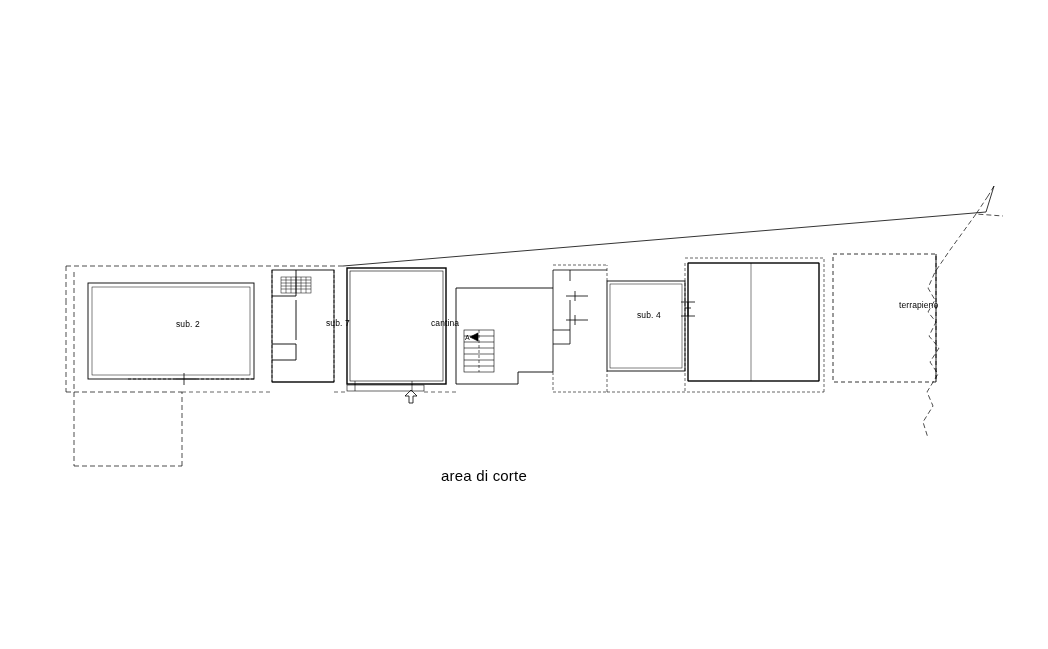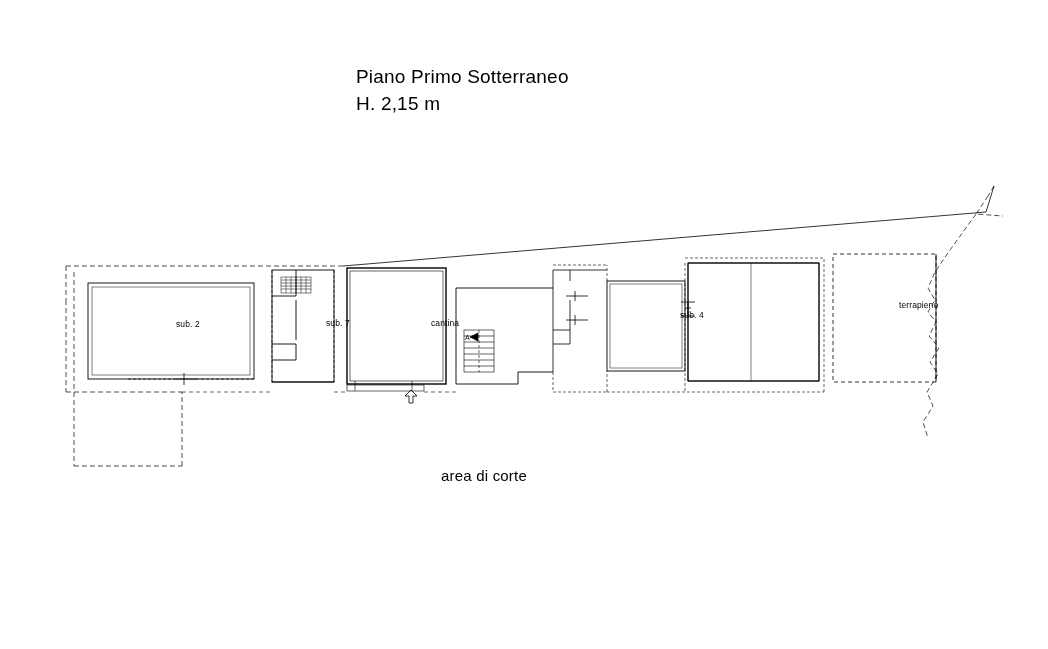--- a/index.html
+++ b/index.html
@@ -42,21 +42,21 @@
     position: absolute;
     font-size: 8.5px;
     letter-spacing: 0.1px;
     white-space: nowrap;
     color: #000;
     margin-left: 40px;
   }
   .label-sub2  { left: 136px; top: 319px; }
   .label-sub1  { left: 286px; top: 318px; }
   .label-cantina { left: 391px; top: 318px; }
-  .label-sub4  { left: 640px; top: 310px; }
+  .label-sub4  { left: 597px; top: 310px; }
   .label-terrapieno { left: 859px; top: 300px; }
   .label-area-corte {
     position: absolute;
     left: 441px;
     top: 467px;
     font-size: 15px;
     letter-spacing: 0.2px;
     white-space: nowrap;
   }
   .label-section {
@@ -235,24 +235,20 @@
       <path d="M 936 254 L 936 382"></path>
     </g>
 
     <g fill="none" stroke="#000000" stroke-width="0.6" stroke-dasharray="4,3">
       <path d="M 182 392 L 272 392"></path>
       <path d="M 334 392 L 347 392"></path>
       <path d="M 424 392 L 456 392"></path>
     </g>
   </svg>
 
-  <div class="title-block">
-    <div class="title-line-1">Piano Primo Sotterraneo</div>
-    <div class="title-line-2">H. 2,15 m</div>
-  </div>
 
   <div class="room-label label-sub2">sub. 2</div>
   <div class="room-label label-sub1">sub. 7</div>
   <div class="room-label label-cantina">cantina</div>
   <div class="room-label label-sub4">sub. 4</div>
   <div class="room-label label-terrapieno">terrapieno</div>
   <div class="label-area-corte">area di corte</div>
   <div class="label-section">A</div>
 
 </div>

